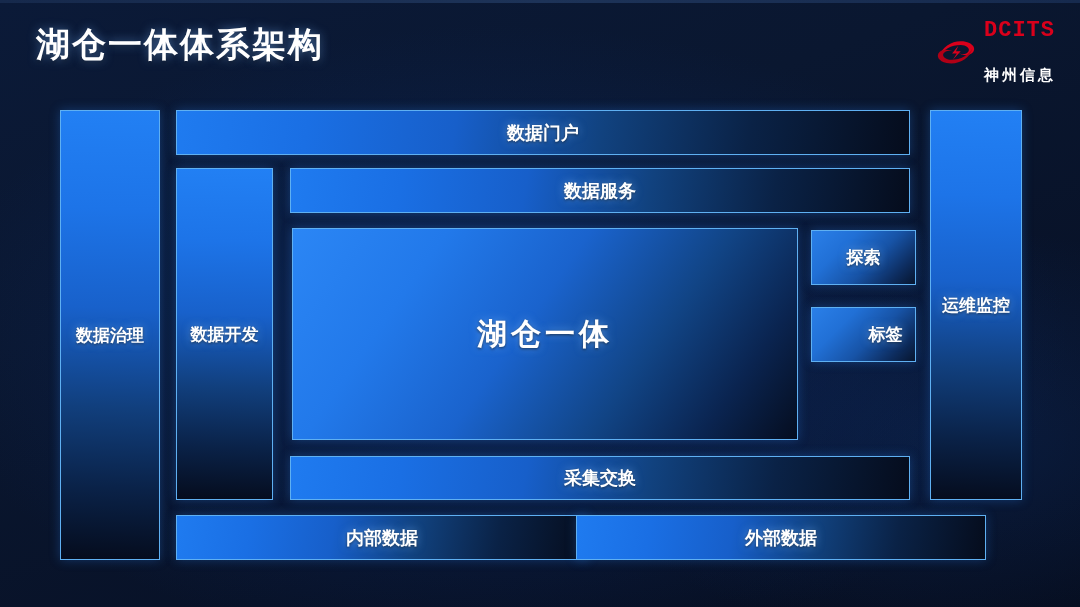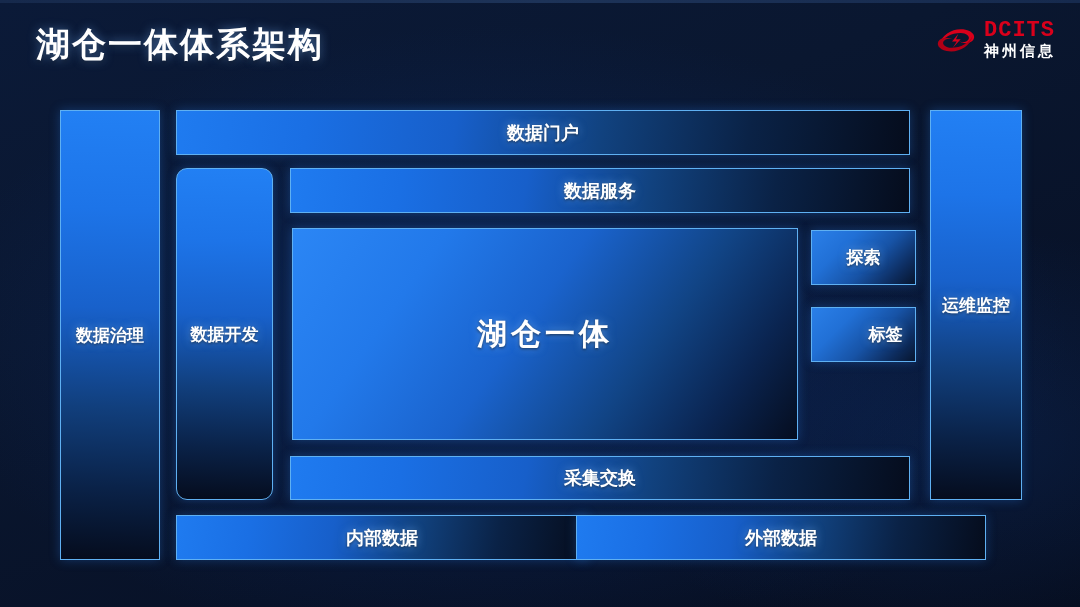--- a/index.html
+++ b/index.html
@@ -46,21 +46,21 @@
 
   .logo {
     position: absolute;
     right: 24px;
     top: 20px;
     display: flex;
     align-items: center;
     gap: 6px;
   }
   .logo-mark { width: 44px; height: 40px; display: block; }
-  .logo-text { display: flex; flex-direction: column; line-height: 1; }
+  .logo-text { display: flex; flex-direction: column; line-height: 1; gap: 24px; }
   .logo-en {
     font-size: 22px;
     font-weight: bold;
     color: #d9001b;
     letter-spacing: 1px;
   }
   .logo-cn {
     font-size: 15px;
     font-weight: bold;
     color: #ffffff;
@@ -152,21 +152,21 @@
   </div>
 
   <div class="panel col" style="left:930px; top:110px; width:92px; height:390px;">
     <span class="label">运维监控</span>
   </div>
 
   <div class="panel bar" style="left:176px; top:110px; width:734px; height:45px;">
     <span class="label">数据门户</span>
   </div>
 
-  <div class="panel col" style="left:176px; top:168px; width:97px; height:332px;border-radius:11px;">
+  <div class="panel col" style="left:176px; top:168px; width:97px; height:332px;">
     <span class="label">数据开发</span>
   </div>
 
   <div class="panel hero" style="left:292px; top:228px; width:506px; height:212px;">
     <span class="label">湖仓一体</span>
   </div>
 
   <div class="panel bar" style="left:290px; top:168px; width:620px; height:45px;">
     <span class="label">数据服务</span>
   </div>

